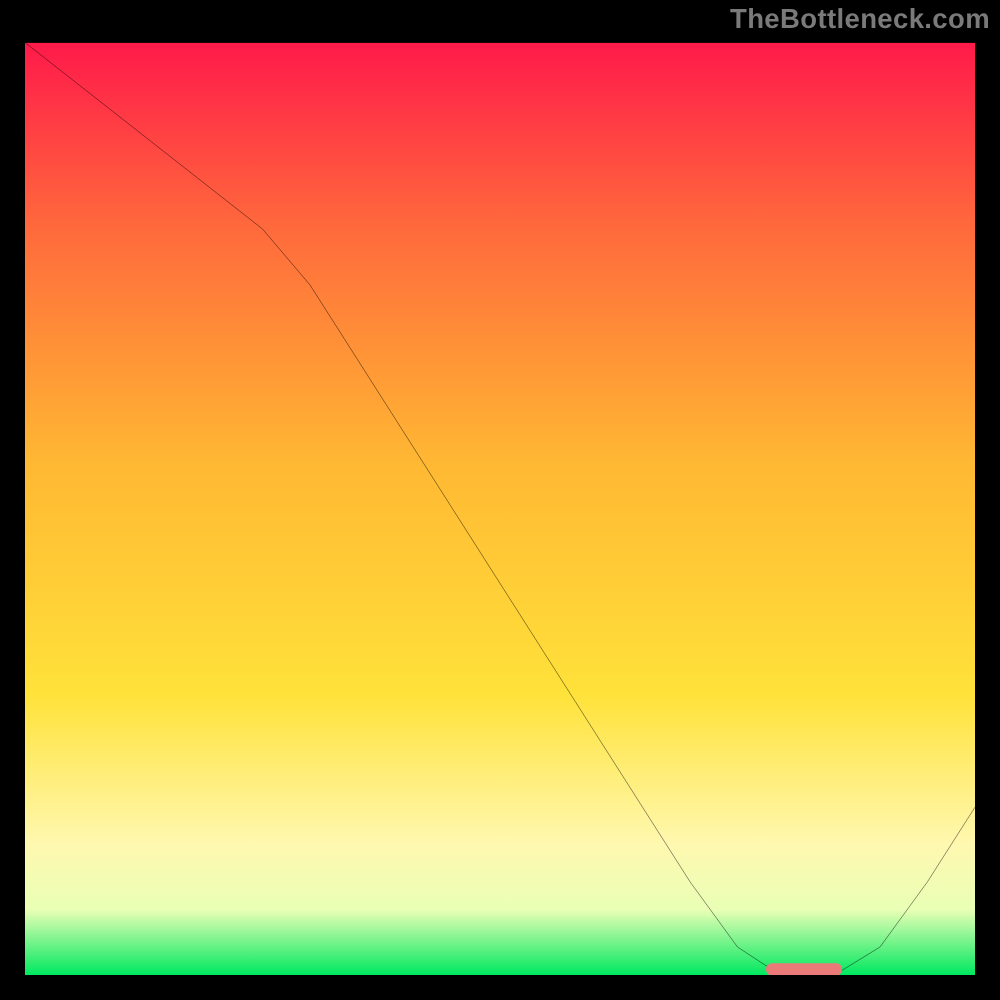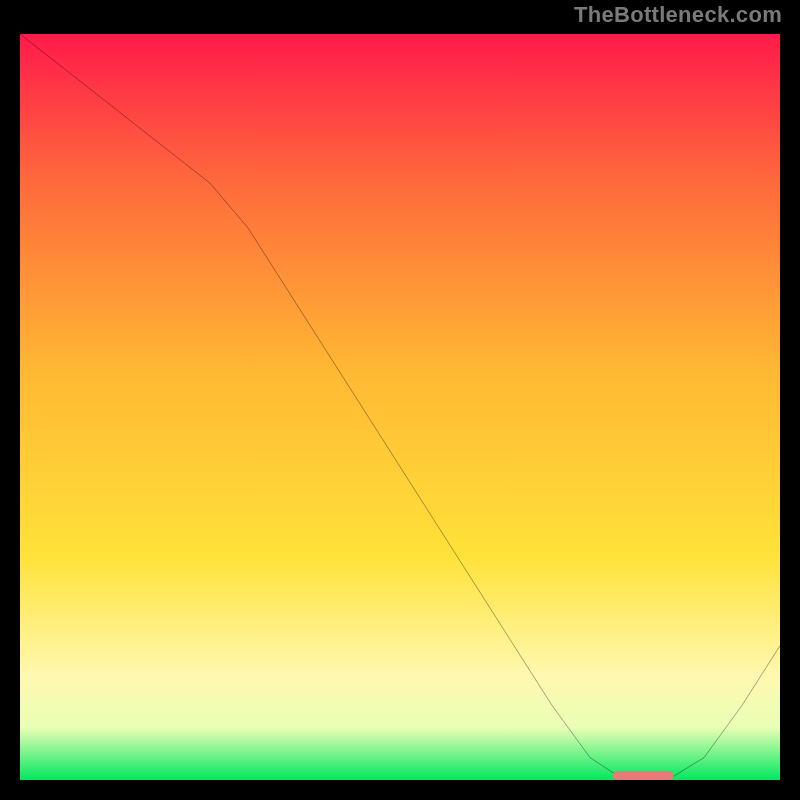--- a/index.html
+++ b/index.html
@@ -12,21 +12,21 @@
   }
   .outer {
     position: relative;
     width: 800px;
     height: 800px;
     background: #000;
   }
   .watermark {
     position: absolute;
     top: 2px;
-    right: 18px;
+    right: 8px;
     color: #7a7a7a;
     font-size: 22px;
     font-weight: 600;
     letter-spacing: 0.3px;
     z-index: 5;
   }
   .plot {
     position: absolute;
     left: 20px;
     top: 34px;

